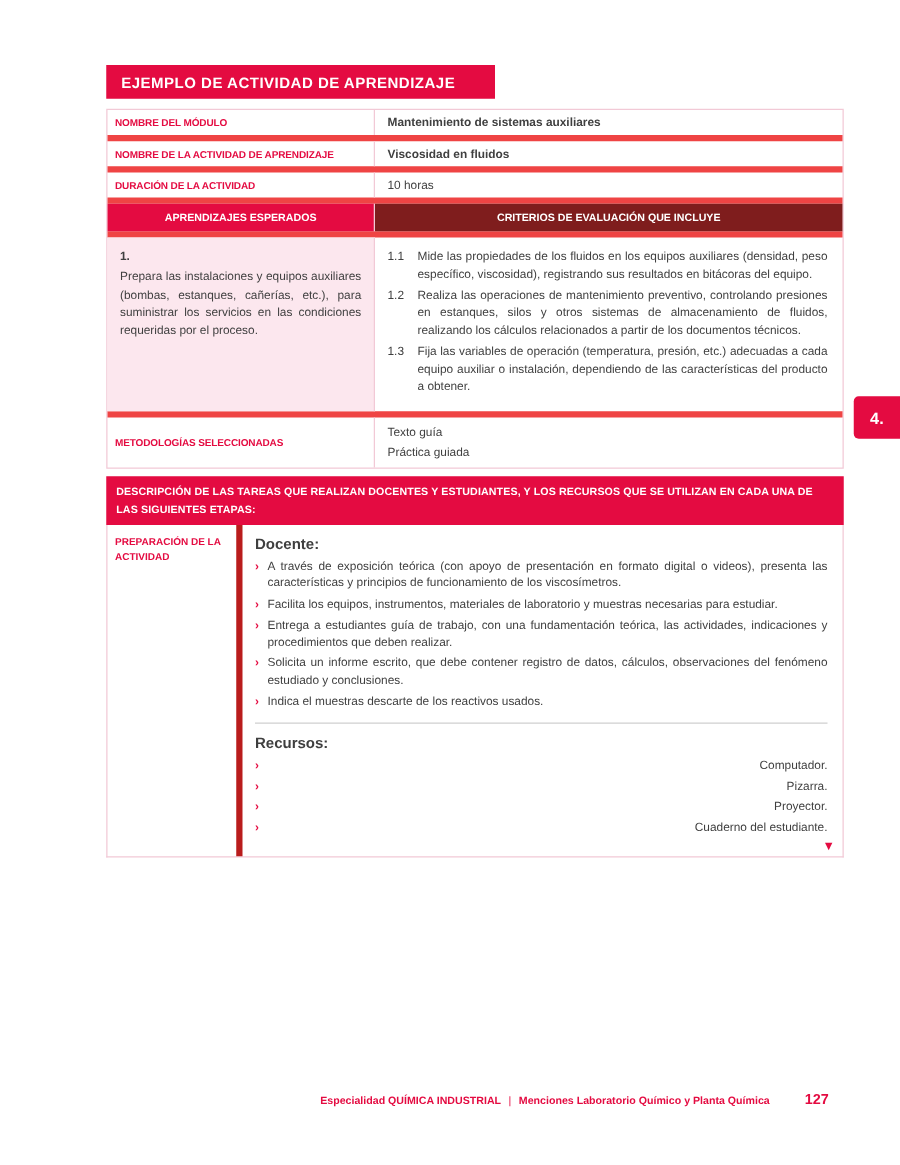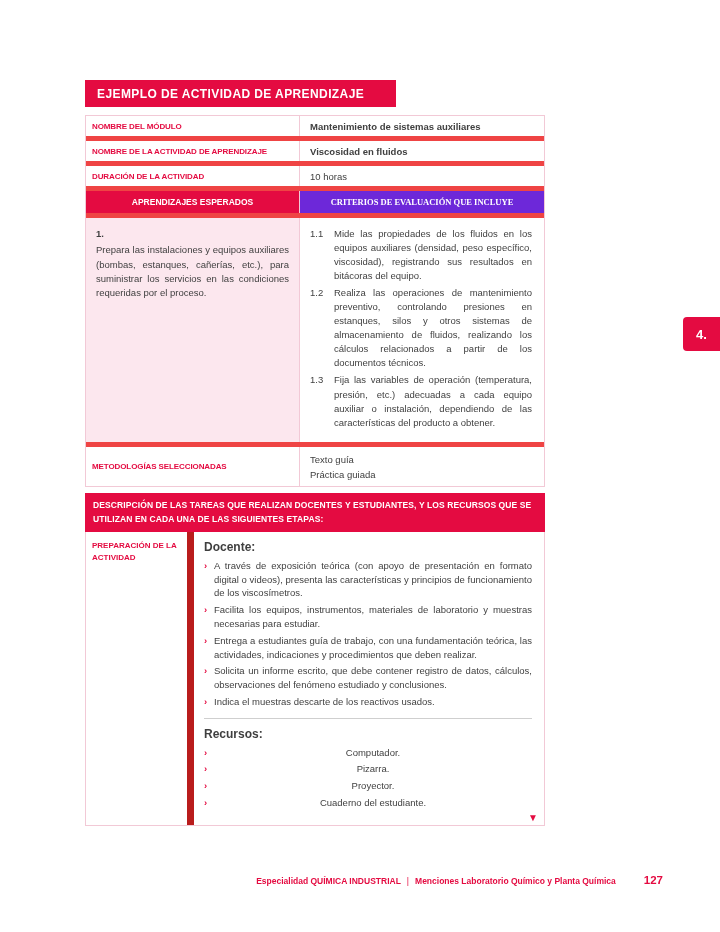--- a/index.html
+++ b/index.html
@@ -1,19 +1,19 @@
 <!DOCTYPE html>
 <html><head>
 <meta charset="utf-8">
 <style>
   * { margin:0; padding:0; box-sizing:border-box; }
   html,body { background:#ffffff; }
   body { font-family:"Liberation Sans", sans-serif; color:#3f3f3f; }
   .page { position:relative; width:720px; height:932px; background:#ffffff; overflow:hidden; }
-  .content { position:absolute; left:85px; top:80px; width:460px; }
+  .content { position:absolute; left:85px; top:52px; width:590px; }
 
   .title-banner {
     display:inline-block; background:#e40b41; color:#ffffff;
     font-weight:bold; font-size:12px; letter-spacing:.4px;
     padding:7px 32px 6px 12px;
   }
 
   .doc-table { margin-top:8px; border:1px solid #f2c9d6; }
   .t-row { display:flex; border-bottom:5px solid #ef4444; align-items:center; }
   .t-row:last-child { border-bottom:none; }
@@ -23,21 +23,21 @@
     letter-spacing:-0.1px; border-right:1px solid #f2c9d6;
   }
   .cell-value { flex:1; padding:5px 10px 4px 10px; font-size:9.5px; color:#404040; }
   .cell-value.bold { font-weight:bold; }
 
   .hdr-left, .hdr-right {
     color:#ffffff; font-weight:bold; font-size:8.5px; text-align:center;
     padding:6px 4px; align-self:stretch;
   }
   .hdr-left { width:214px; flex:0 0 214px; background:#e40b41; border-right:1px solid #f2c9d6; }
-  .hdr-right { flex:1; background:#6d28d9;font-family:Liberation Serif, serif; }
+  .hdr-right { flex:1; background:#7f1d1d; }
 
   .big-row { align-items:stretch; }
   .exp-cell {
     width:214px; flex:0 0 214px; background:#fce7ee; border-right:1px solid #f2c9d6;
     padding:9px 10px; font-size:9.5px; line-height:1.5; text-align:justify; display:block;
   }
   .exp-num { font-weight:bold; display:block; margin-bottom:2px; }
   .crit-cell { flex:1; padding:9px 12px 9px 10px; display:block; }
   .crit-item { display:flex; margin-bottom:3px; font-size:9.5px; line-height:1.48; }
   .crit-num { flex:0 0 24px; }
@@ -45,30 +45,30 @@
 
   .meth-value { line-height:1.6; }
 
   .lower-section { margin-top:6px; }
   .desc-banner {
     background:#e40b41; color:#ffffff; font-weight:bold; font-size:8.5px;
     line-height:1.7; padding:5px 10px 5px 8px; letter-spacing:.1px;
   }
   .prep-row { display:flex; border:1px solid #f2c9d6; border-top:none; min-height:252px; align-items:stretch; }
   .prep-label {
-    width:108px; flex:0 0 108px; border-right:7px solid #b91c1c;
+    width:108px; flex:0 0 108px; border-right:5px solid #b91c1c;
     padding:8px 8px 8px 6px; color:#e40b41; font-weight:bold; font-size:8px; line-height:1.5;
   }
   .prep-content { flex:1; padding:8px 12px 12px 10px; position:relative; }
   .group-heading { font-weight:bold; font-size:12px; margin-bottom:5px; }
   ul.blist { list-style:none; }
   ul.blist li { display:flex; margin-bottom:3px; font-size:9.5px; line-height:1.45; }
   .bullet { flex:0 0 10px; color:#e40b41; font-weight:bold; }
   .li-text { flex:1; text-align:justify; }
-  .li-text.plain { text-align:center; }
+  .li-text.plain { text-align:right; }
   .section-divider { border:none; border-top:1px solid #cfcfcf; margin:9px 0 8px; }
   .cont-arrow { position:absolute; right:6px; bottom:2px; color:#e40b41; font-size:10px; line-height:1; }
 
   .side-tab {
     position:absolute; right:0; top:317px; width:37px; height:34px;
     background:#e40b41; color:#ffffff; font-weight:bold; font-size:13px;
     display:flex; align-items:center; justify-content:center;
     border-radius:4px 0 0 4px;
   }
 

